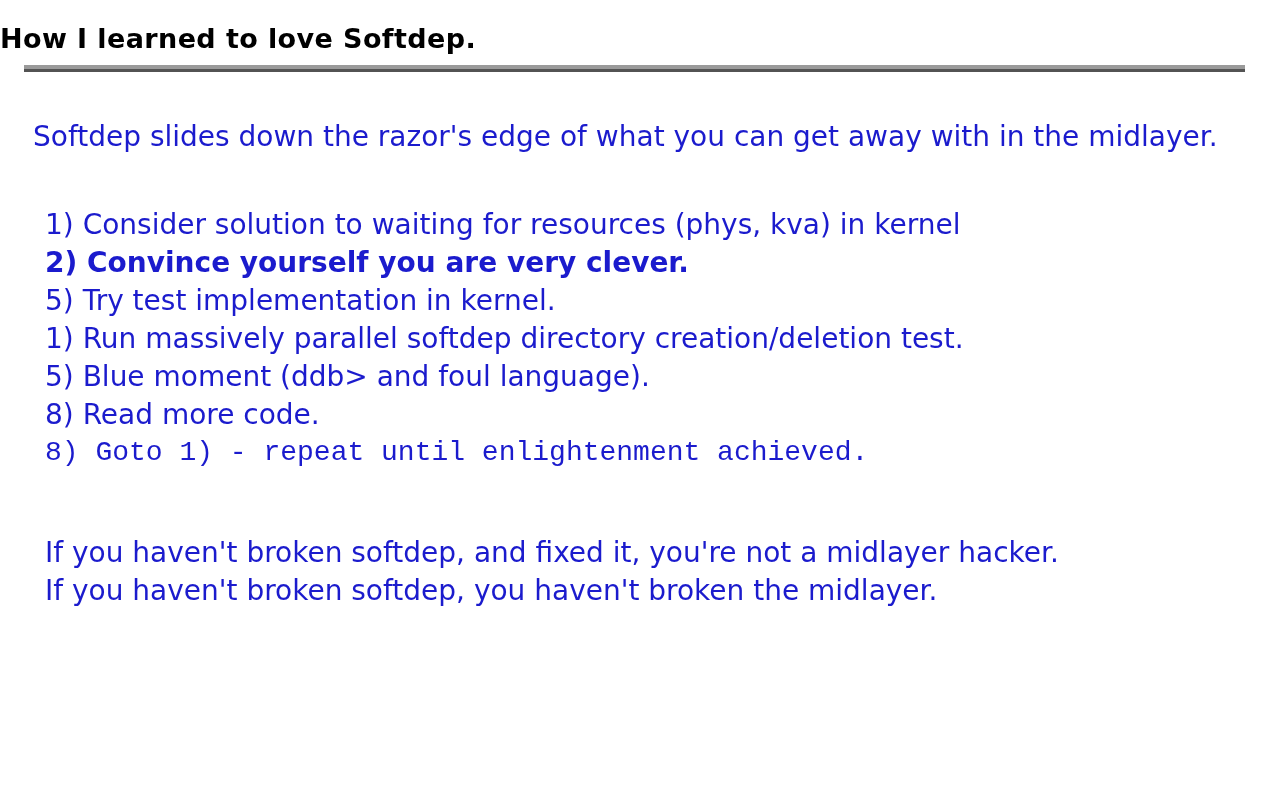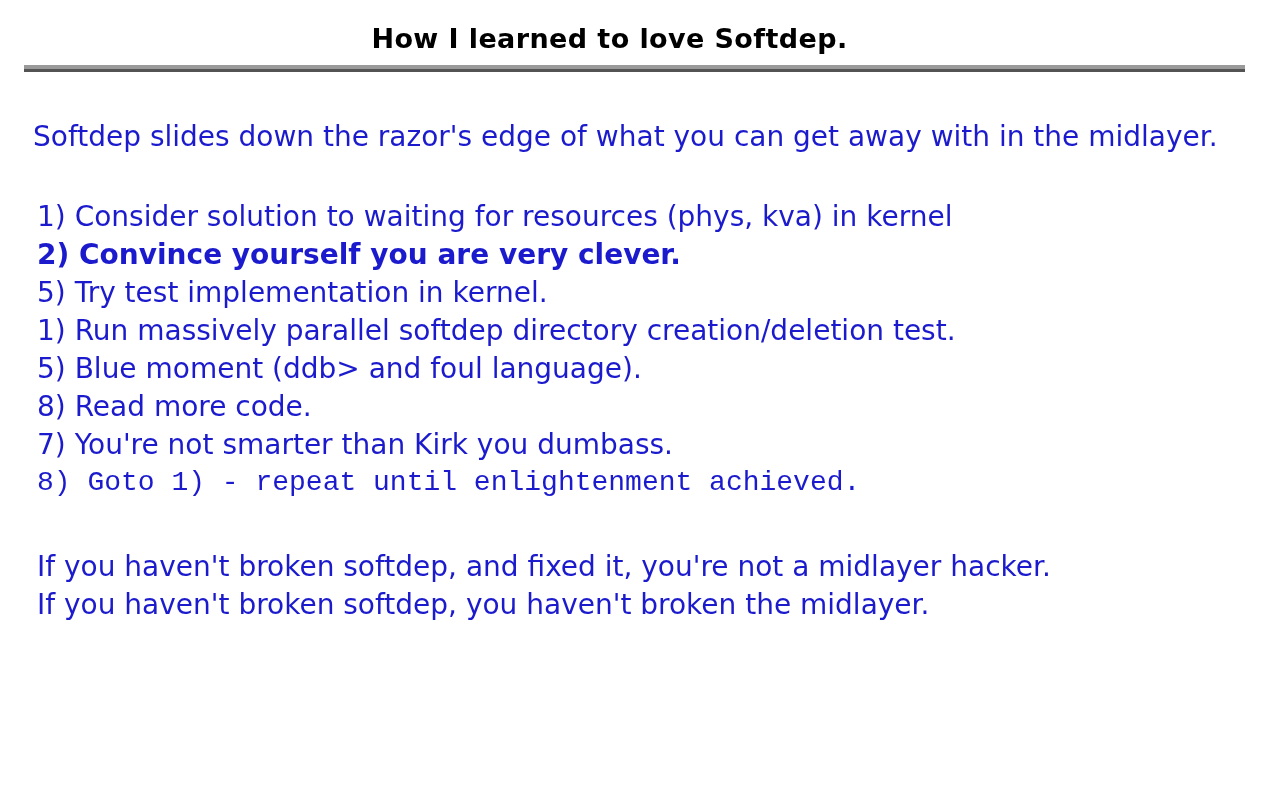--- a/index.html
+++ b/index.html
@@ -21,21 +21,21 @@
     inset: 0;
     background: #ffffff;
   }
 
   
   #slide-title {
     position: absolute;
     left: 0;
     top: 22px;
     width: 1219px;
-    text-align: center;
+    text-align: left;
     color: #000000;
     font-family: "DejaVu Sans", sans-serif;
     font-weight: bold;
     font-size: 27px;
     letter-spacing: 0.4px;
     line-height: 34px;
     white-space: pre;
   }
 
   
@@ -88,21 +88,21 @@
     font-size: 28px;
   }
 
   .list-line,
   .closing-line {
     white-space: pre;
   }
 
   .list-block,
   .closing-block {
-    margin: 4px;
+    margin: 12px;
     padding: 0;
   }
 </style>
 </head>
 <body>
 
 <div id="slide" style="background: rgb(255, 255, 255);">
 
   <div id="slide-title" style="color: rgb(0, 0, 0);">How I learned to love Softdep.</div>
 
@@ -117,21 +117,20 @@
 
     <div class="spacer-line">&nbsp;</div>
 
     <div class="list-block">
       <p class="para list-line" style="color: rgb(27, 27, 205);">1) Consider solution to waiting for resources (phys, kva) in kernel</p>
       <p class="para list-line" style="color: rgb(27, 27, 205); font-weight: bold;">2) Convince yourself you are very clever.</p>
       <p class="para list-line" style="color: rgb(27, 27, 205);">5) Try test implementation in kernel.</p>
       <p class="para list-line" style="color: rgb(27, 27, 205);">1) Run massively parallel softdep directory creation/deletion test.</p>
       <p class="para list-line" style="color: rgb(27, 27, 205);">5) Blue moment (ddb&gt; and foul language).</p>
       <p class="para list-line" style="color: rgb(27, 27, 205);">8) Read more code.</p>
-      <p class="para list-line" style="color: rgb(27, 27, 205);">7) You're not smarter than Kirk you dumbass.</p>
       <p class="para list-line" style="color: rgb(27, 27, 205); font-family: Liberation Mono, monospace;">8) Goto 1) - repeat until enlightenment achieved.</p>
     </div>
 
     <div class="spacer-line">&nbsp;</div>
 
     <div class="closing-block">
       <p class="para closing-line" style="color: rgb(27, 27, 205);">If you haven't broken softdep, and fixed it, you're not a midlayer hacker.</p>
       <p class="para closing-line" style="color: rgb(27, 27, 205);">If you haven't broken softdep, you haven't broken the midlayer.</p>
     </div>
 

